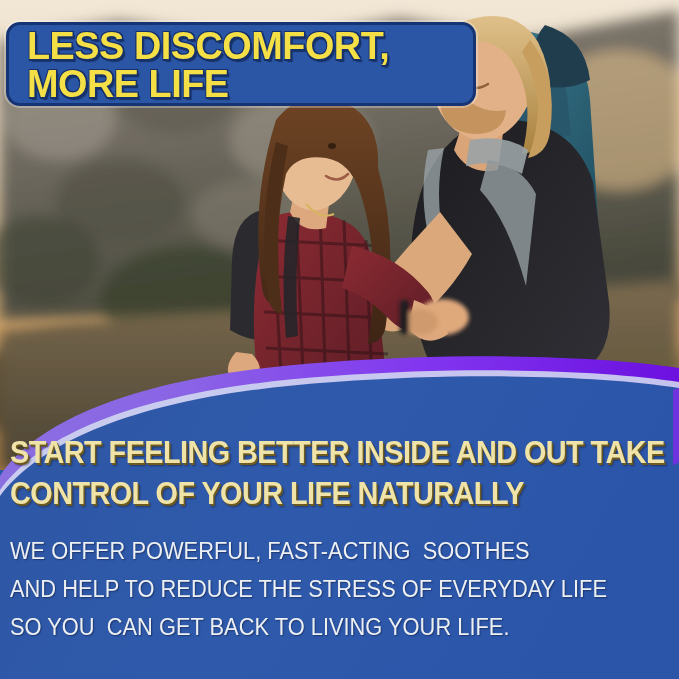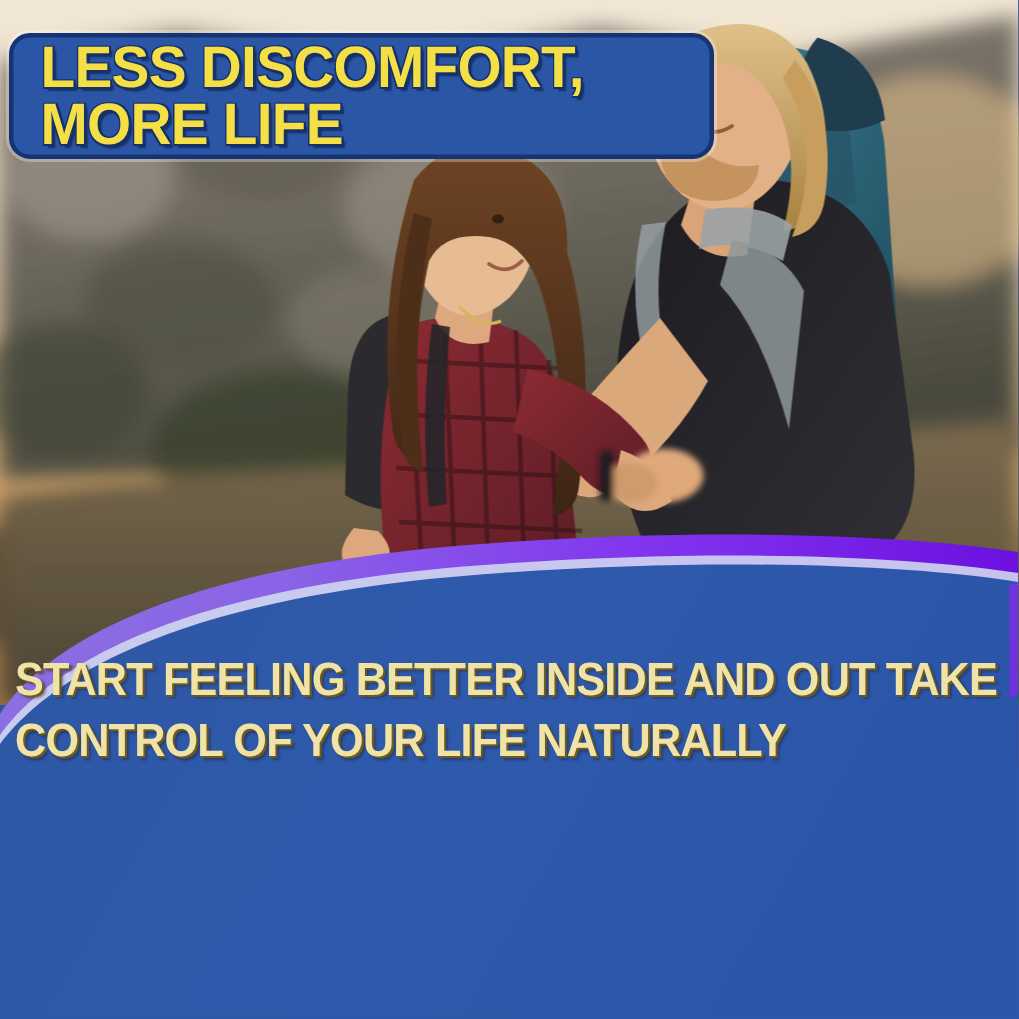--- a/index.html
+++ b/index.html
@@ -278,15 +278,20 @@
 
       <path d="M0,166 C46,106 154,64 334,52 C474,42 604,46 679,58 L679,349 L0,349 Z" fill="url(#blueGrad)"></path>
 
       <path d="M673,60 L679,58 L679,132 L673,136 Z" fill="#7b2ee8" opacity="0.85"></path>
     </svg>
   </div>
 
   <div class="copy">
     <div class="headline">START FEELING BETTER INSIDE AND OUT TAKE</div>
     <div class="headline">CONTROL OF YOUR LIFE NATURALLY</div>
+    <div class="body-block">
+      <div class="body-line">WE OFFER POWERFUL, FAST-ACTING  SOOTHES</div>
+      <div class="body-line">AND HELP TO REDUCE THE STRESS OF EVERYDAY LIFE</div>
+      <div class="body-line">SO YOU  CAN GET BACK TO LIVING YOUR LIFE.</div>
+    </div>
   </div>
 
 </div>
 
 </body></html>

